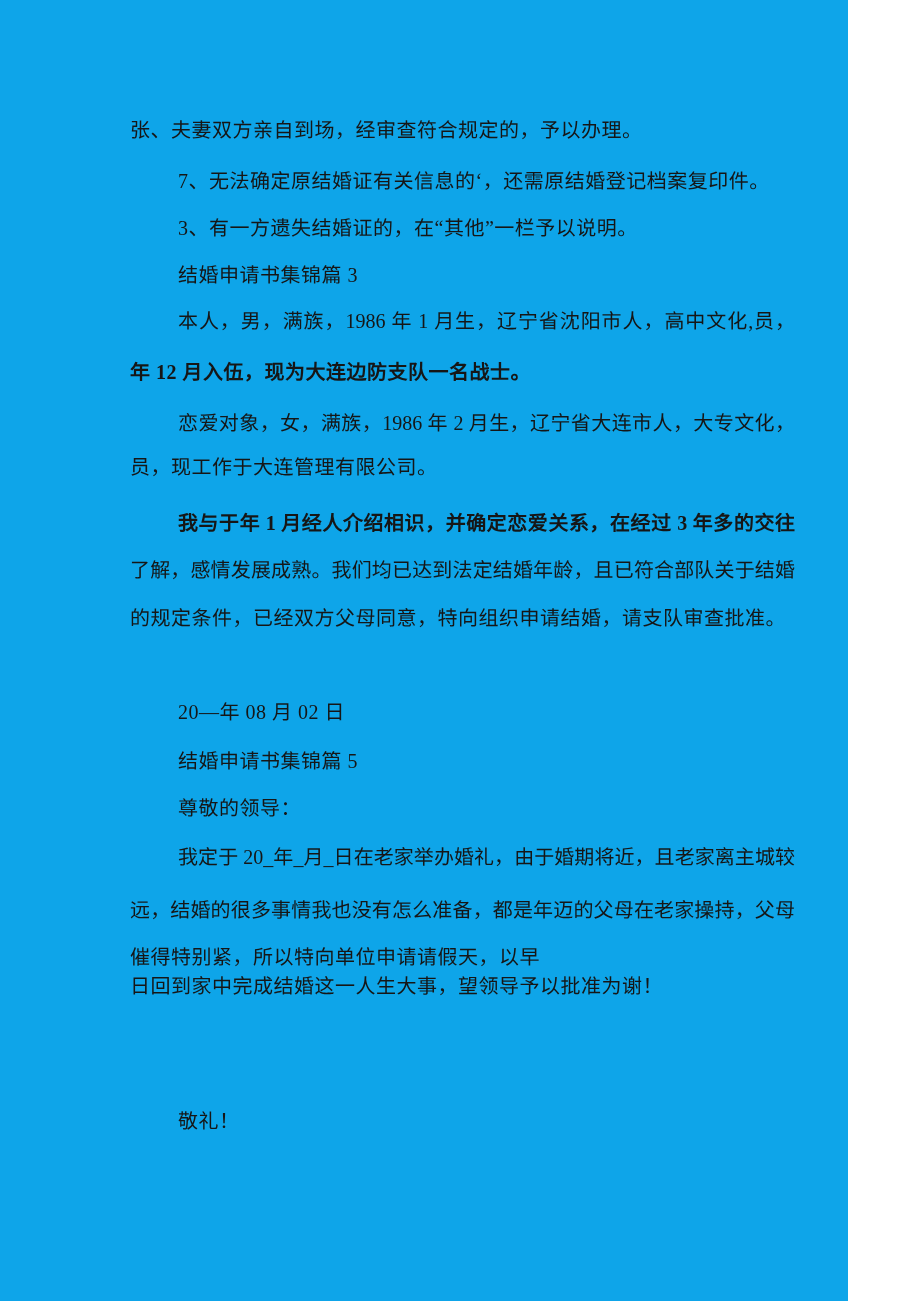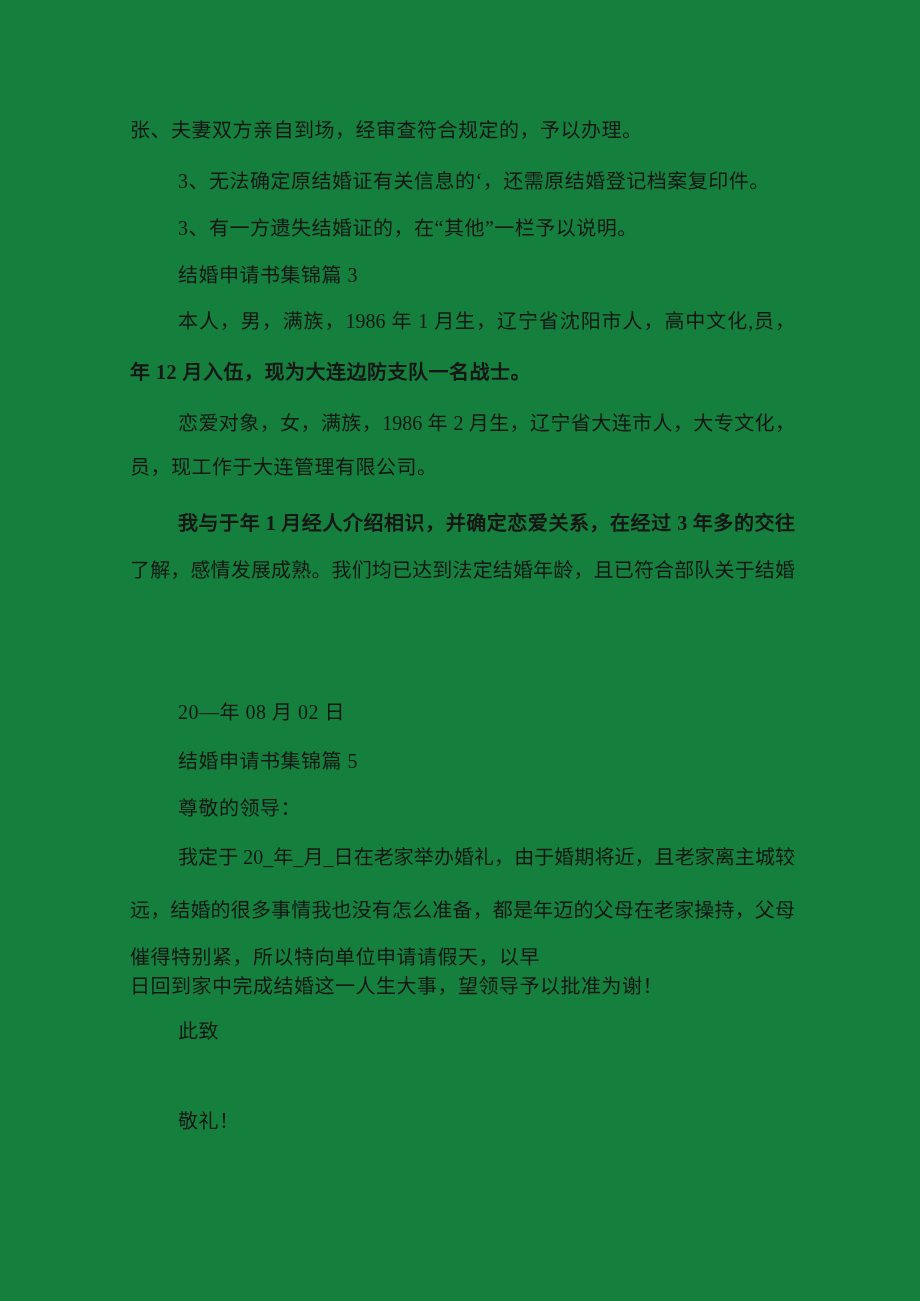--- a/index.html
+++ b/index.html
@@ -2,23 +2,23 @@
 <html lang="zh-CN"><head>
 <meta charset="utf-8">
 <style>
   html, body {
     margin: 0;
     padding: 0;
     background: #ffffff;
   }
   .page {
     position: relative;
-    width: 920px;
+    width: 848px;
     height: 1301px;
-    background: #15803d;
+    background: #0ea5e9;
     overflow: hidden;
     font-family: "Liberation Serif", "DejaVu Serif", serif;
   }
   .text-line {
     position: absolute;
     font-size: 20px;
     line-height: 26px;
     color: #161616;
     white-space: nowrap;
     letter-spacing: 0.5px;
@@ -28,31 +28,31 @@
     text-align: justify;
     text-align-last: justify;
     letter-spacing: 0;
   }
 </style>
 </head>
 <body>
 
 <div class="page" id="doc-page">
     <div class="text-line" style="top: 117px; left: 130px; width: 665px;">张、夫妻双方亲自到场，经审查符合规定的，予以办理。</div>
-    <div class="text-line" style="top: 168px; left: 178px; width: 617px;">3、无法确定原结婚证有关信息的‘，还需原结婚登记档案复印件。</div>
+    <div class="text-line" style="top: 168px; left: 178px; width: 617px;">7、无法确定原结婚证有关信息的‘，还需原结婚登记档案复印件。</div>
     <div class="text-line" style="top: 215px; left: 178px; width: 617px;">3、有一方遗失结婚证的，在“其他”一栏予以说明。</div>
     <div class="text-line" style="top: 262px; left: 178px; width: 617px;">结婚申请书集锦篇 3</div>
     <div class="text-line fill" style="top: 308px; left: 178px; width: 617px;">本人，男，满族，1986 年 1 月生，辽宁省沈阳市人，高中文化,员，</div>
     <div class="text-line" style="top: 359px; left: 130px; width: 665px; font-weight: bold;">年 12 月入伍，现为大连边防支队一名战士。</div>
     <div class="text-line fill" style="top: 410px; left: 178px; width: 617px;">恋爱对象，女，满族，1986 年 2 月生，辽宁省大连市人，大专文化，</div>
     <div class="text-line" style="top: 454px; left: 130px; width: 665px;">员，现工作于大连管理有限公司。</div>
     <div class="text-line fill" style="top: 510px; left: 178px; width: 617px; font-weight: bold;">我与于年 1 月经人介绍相识，并确定恋爱关系，在经过 3 年多的交往</div>
     <div class="text-line fill" style="top: 557px; left: 130px; width: 665px;">了解，感情发展成熟。我们均已达到法定结婚年龄，且已符合部队关于结婚</div>
+    <div class="text-line" style="top: 605px; left: 130px; width: 665px;">的规定条件，已经双方父母同意，特向组织申请结婚，请支队审查批准。</div>
     <div class="text-line" style="top: 699px; left: 178px; width: 617px;">20—年 08 月 02 日</div>
     <div class="text-line" style="top: 748px; left: 178px; width: 617px;">结婚申请书集锦篇 5</div>
     <div class="text-line" style="top: 795px; left: 178px; width: 617px;">尊敬的领导：</div>
     <div class="text-line fill" style="top: 844px; left: 178px; width: 617px;">我定于 20_年_月_日在老家举办婚礼，由于婚期将近，且老家离主城较</div>
     <div class="text-line fill" style="top: 897px; left: 130px; width: 665px;">远，结婚的很多事情我也没有怎么准备，都是年迈的父母在老家操持，父母</div>
     <div class="text-line" style="top: 944px; left: 130px; width: 665px;">催得特别紧，所以特向单位申请请假天，以早</div>
     <div class="text-line" style="top: 973px; left: 130px; width: 665px;">日回到家中完成结婚这一人生大事，望领导予以批准为谢！</div>
-    <div class="text-line" style="top: 1018px; left: 178px; width: 617px;">此致</div>
     <div class="text-line" style="top: 1064px; left: 178px; width: 617px; margin-top: 44px;">敬礼！</div>
   </div>
 
 </body></html>

